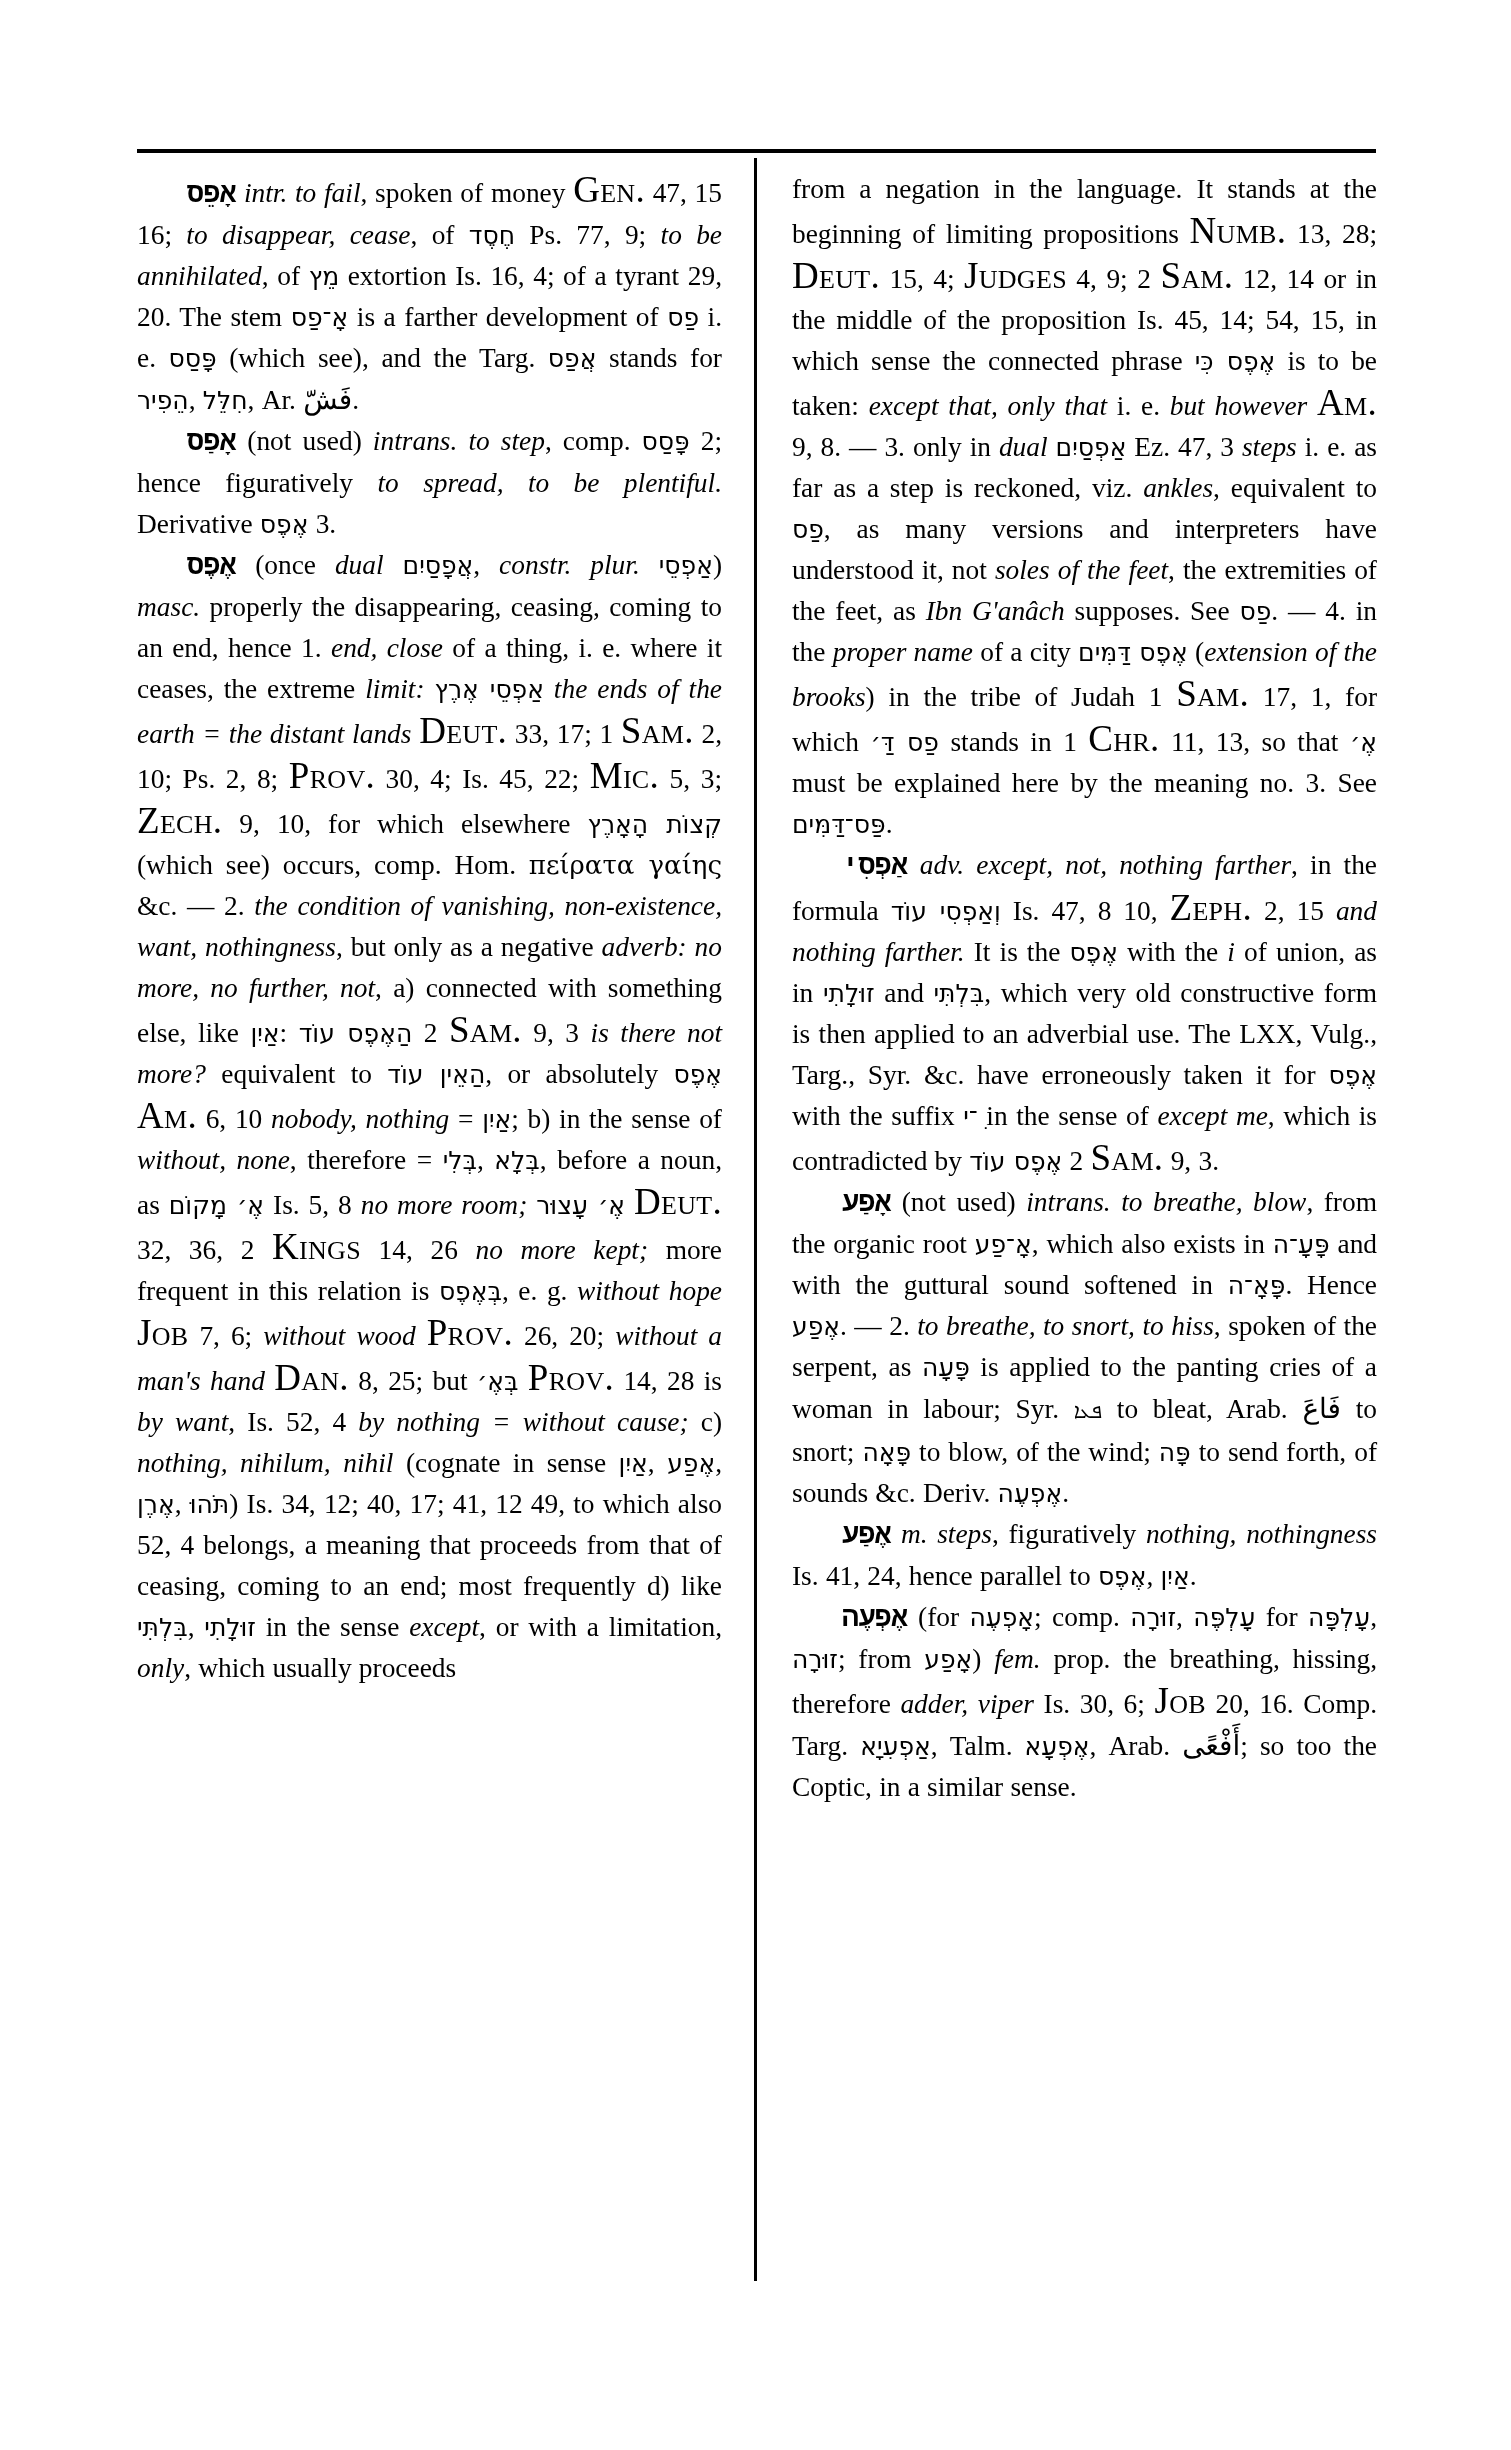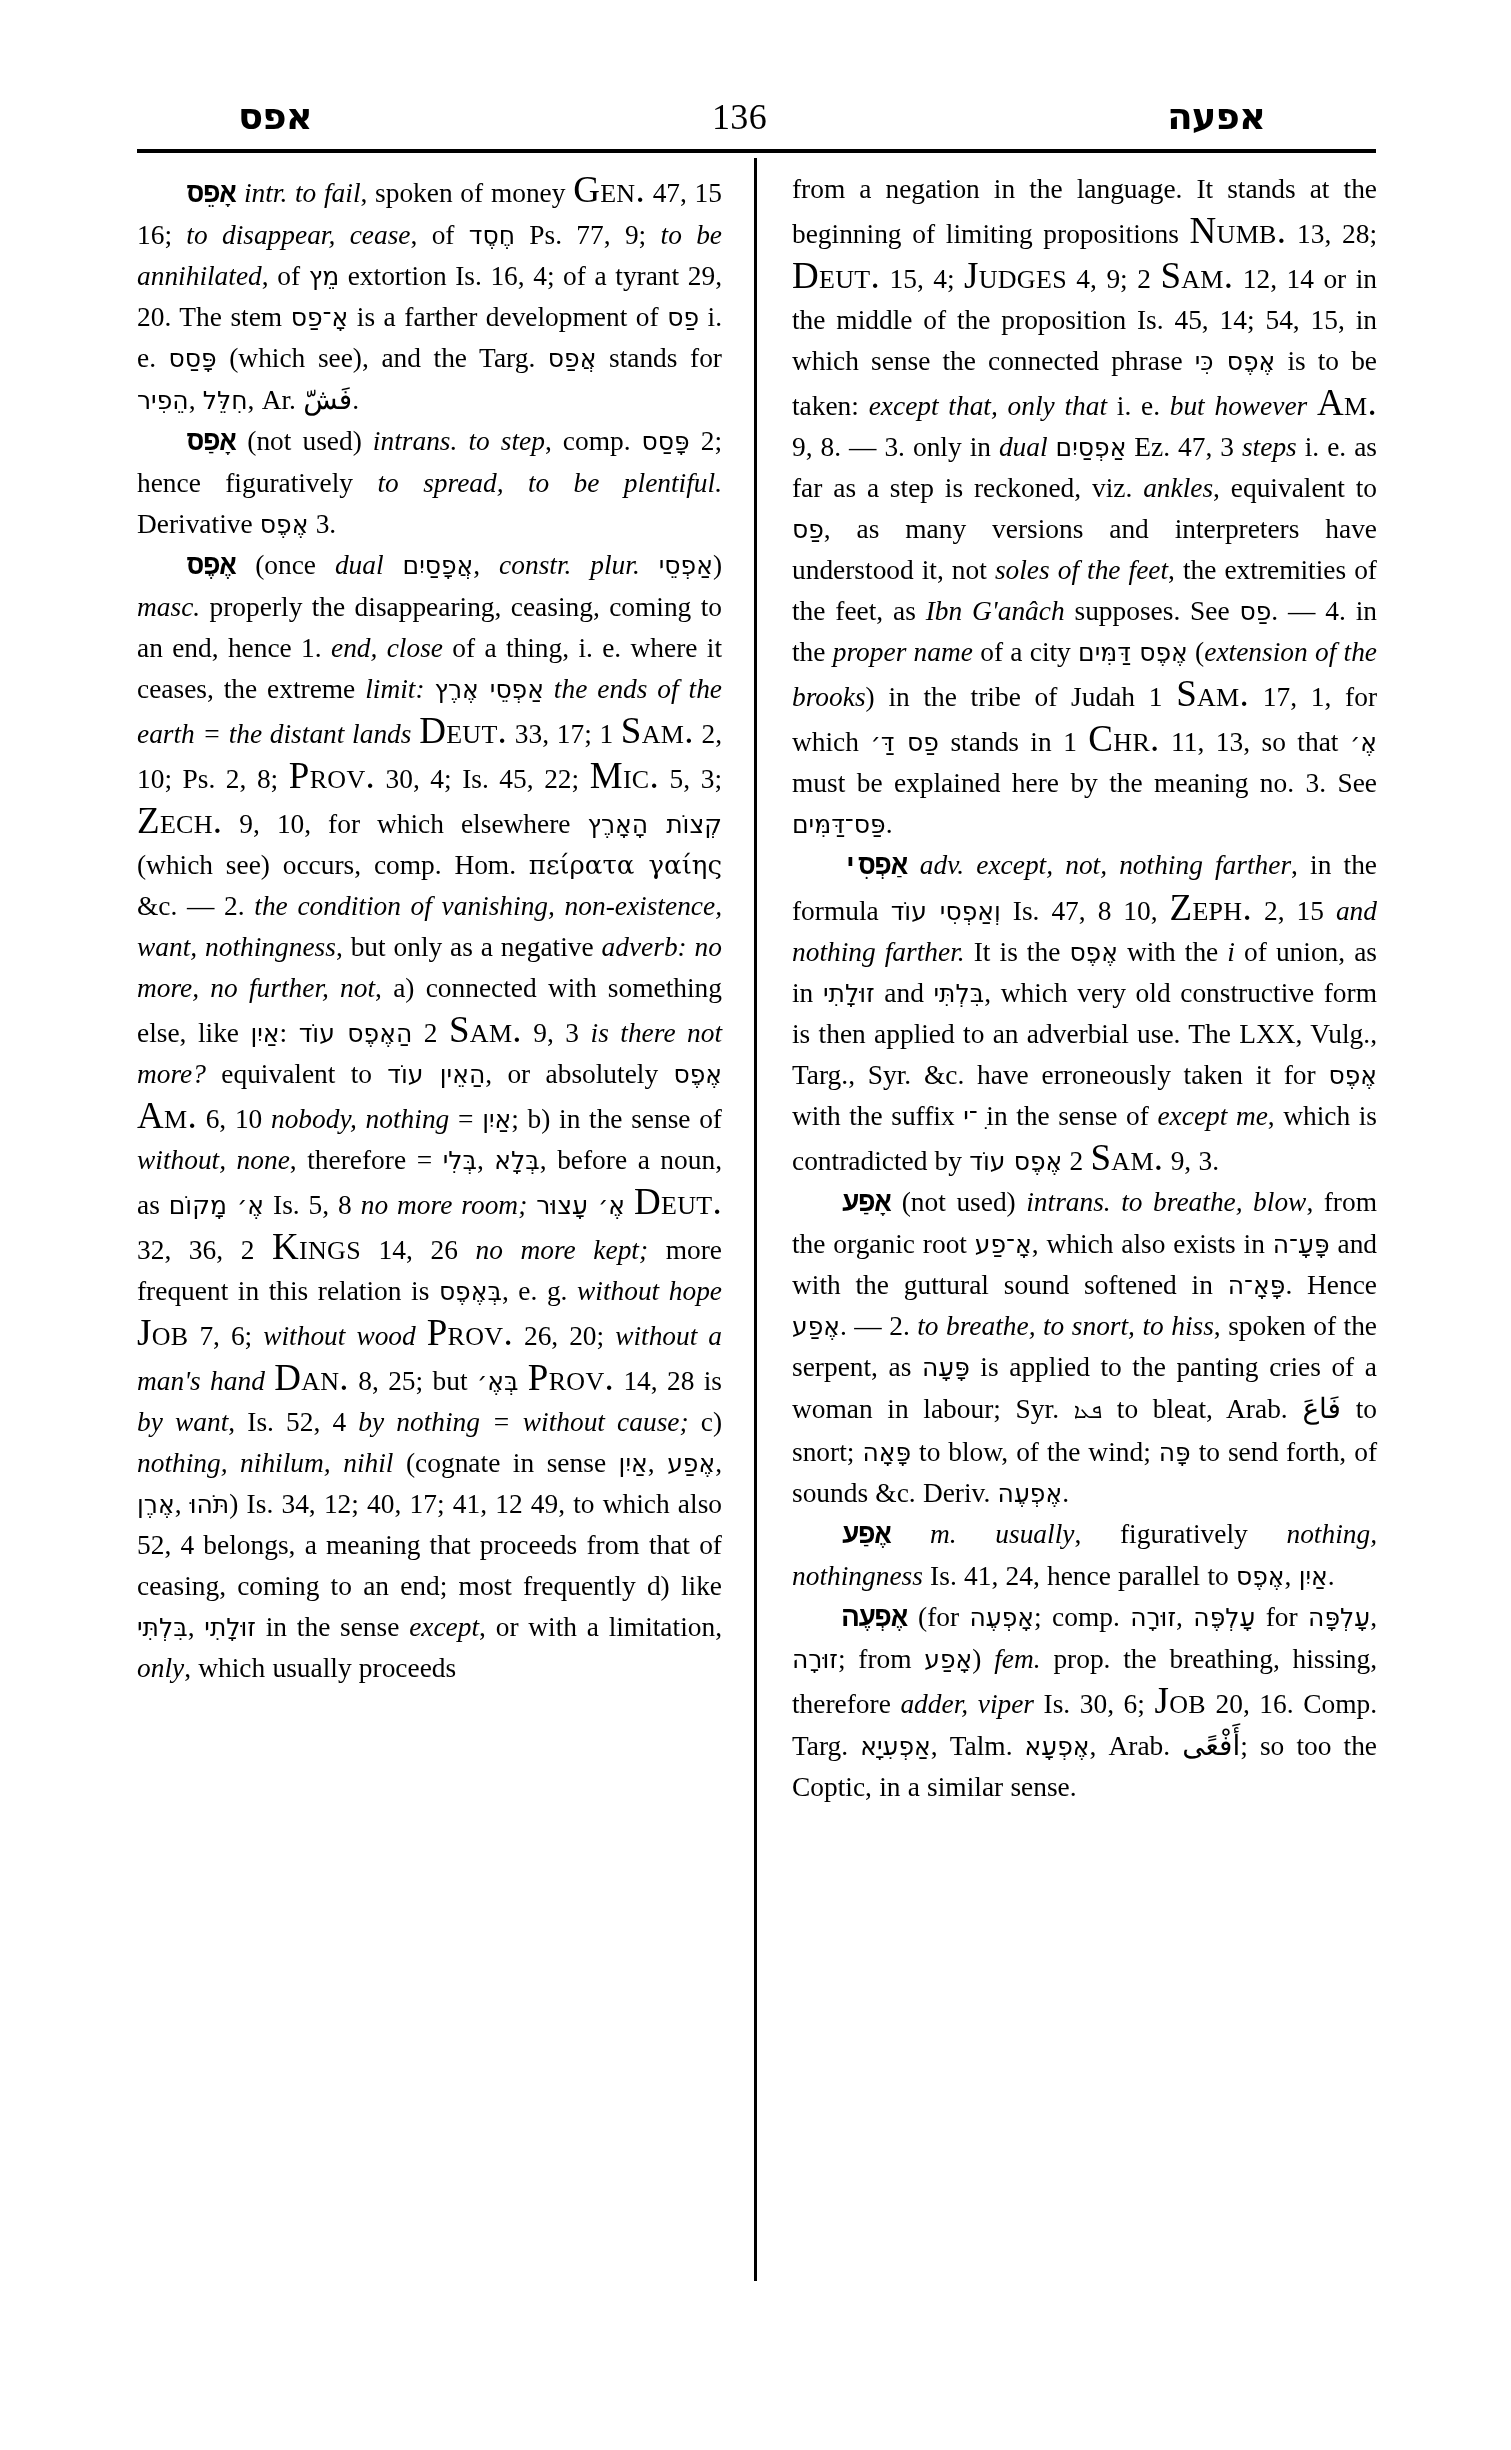--- a/index.html
+++ b/index.html
@@ -131,38 +131,33 @@
     direction: rtl;
     unicode-bidi: isolate;
     font-size: 21px;
   }
 </style>
 </head>
 <body>
 
 <div class="page">
 
-  <div class="running-head">
-    <span class="rh-heb rh-left">אפס</span>
-    <span class="rh-pageno">136</span>
-    <span class="rh-heb rh-right">אפעה</span>
-  </div>
 
   <div class="head-rule"></div>
   <div class="col-rule"></div>
 
   <div class="cols">
     <div class="col col-left" id="col-left">
         <p class="entry indent" id="entry-aphes-verb"><span class="heb-lemma">אָפֵס</span> <span class="it">intr. to fail</span>, spoken of money <span class="sc">Gen.</span> 47, 15 16; <span class="it">to disappear, cease</span>, of <span class="heb">חֶסֶד</span> Ps. 77, 9; <span class="it">to be annihilated</span>, of <span class="heb">מֵץ</span> extortion Is. 16, 4; of a tyrant 29, 20. The stem <span class="heb">אָ־פַס</span> is a farther development of <span class="heb">פַס</span> i. e. <span class="heb">פָּסַס</span> (which see), and the Targ. <span class="heb">אֲפַס</span> stands for <span class="heb">הֵפִיר</span>, <span class="heb">חִלֵּל</span>, Ar. <span class="arb">فَشّ</span>.</p>
         <p class="entry indent" id="entry-aphas-step"><span class="heb-lemma">אָפַס</span> (not used) <span class="it">intrans. to step</span>, comp. <span class="heb">פָּסַס</span> 2; hence figuratively <span class="it">to spread, to be plentiful.</span> Derivative <span class="heb">אֶפֶס</span> 3.</p>
         <p class="entry indent" id="entry-ephes-noun"><span class="heb-lemma">אֶפֶס</span> (once <span class="it">dual</span> <span class="heb">אֲפָסַיִם</span>, <span class="it">constr. plur.</span> <span class="heb">אַפְסֵי</span>) <span class="it">masc.</span> properly the disappearing, ceasing, coming to an end, hence 1. <span class="it">end, close</span> of a thing, i. e. where it ceases, the extreme <span class="it">limit:</span> <span class="heb">אַפְסֵי אֶרֶץ</span> <span class="it">the ends of the earth = the distant lands</span> <span class="sc">Deut.</span> 33, 17; 1 <span class="sc">Sam.</span> 2, 10; Ps. 2, 8; <span class="sc">Prov.</span> 30, 4; Is. 45, 22; <span class="sc">Mic.</span> 5, 3; <span class="sc">Zech.</span> 9, 10, for which elsewhere <span class="heb">קְצוֹת הָאָרֶץ</span> (which see) occurs, comp. Hom. <span class="grk">πείρατα γαίης</span> &amp;c. — 2. <span class="it">the condition of vanishing, non-existence, want, nothingness</span>, but only as a negative <span class="it">adverb: no more, no further, not</span>, a) connected with something else, like <span class="heb">אַיִן</span>: <span class="heb">הַאֶפֶס עוֹד</span> 2 <span class="sc">Sam.</span> 9, 3 <span class="it">is there not more?</span> equivalent to <span class="heb">הַאֵין עוֹד</span>, or absolutely <span class="heb">אֶפֶס</span> <span class="sc">Am.</span> 6, 10 <span class="it">nobody, nothing</span> = <span class="heb">אַיִן</span>; b) in the sense of <span class="it">without, none</span>, therefore = <span class="heb">בְּלִי</span>, <span class="heb">בְּלָא</span>, before a noun, as <span class="heb">אֶ׳ מָקוֹם</span> Is. 5, 8 <span class="it">no more room;</span> <span class="heb">אֶ׳ עָצוּר</span> <span class="sc">Deut.</span> 32, 36, 2 <span class="sc">Kings</span> 14, 26 <span class="it">no more kept;</span> more frequent in this relation is <span class="heb">בְּאֶפֶס</span>, e. g. <span class="it">without hope</span> <span class="sc">Job</span> 7, 6; <span class="it">without wood</span> <span class="sc">Prov.</span> 26, 20; <span class="it">without a man's hand</span> <span class="sc">Dan.</span> 8, 25; but <span class="heb">בְּאֶ׳</span> <span class="sc">Prov.</span> 14, 28 is <span class="it">by want</span>, Is. 52, 4 <span class="it">by nothing = without cause;</span> c) <span class="it">nothing, nihilum, nihil</span> (cognate in sense <span class="heb">אַיִן</span>, <span class="heb">אֶפַע</span>, <span class="heb">אֶרֶן</span>, <span class="heb">תֹּהוּ</span>) Is. 34, 12; 40, 17; 41, 12 49, to which also 52, 4 belongs, a meaning that proceeds from that of ceasing, coming to an end; most frequently d) like <span class="heb">בִּלְתִּי</span>, <span class="heb">זוּלָתִי</span> in the sense <span class="it">except</span>, or with a limitation, <span class="it">only</span>, which usually proceeds</p>
       </div>
     <div class="col col-right" id="col-right">
         <p class="entry" id="cont-ephes-right">from a negation in the language. It stands at the beginning of limiting propositions <span class="sc">Numb.</span> 13, 28; <span class="sc">Deut.</span> 15, 4; <span class="sc">Judges</span> 4, 9; 2 <span class="sc">Sam.</span> 12, 14 or in the middle of the proposition Is. 45, 14; 54, 15, in which sense the connected phrase <span class="heb">אֶפֶס כִּי</span> is to be taken: <span class="it">except that, only that</span> i. e. <span class="it">but however</span> <span class="sc">Am.</span> 9, 8. — 3. only in <span class="it">dual</span> <span class="heb">אַפְסַיִם</span> Ez. 47, 3 <span class="it">steps</span> i. e. as far as a step is reckoned, viz. <span class="it">ankles</span>, equivalent to <span class="heb">פַס</span>, as many versions and interpreters have understood it, not <span class="it">soles of the feet</span>, the extremities of the feet, as <span class="it">Ibn G'anâch</span> supposes. See <span class="heb">פַס</span>. — 4. in the <span class="it">proper name</span> of a city <span class="heb">אֶפֶס דַּמִּים</span> (<span class="it">extension of the brooks</span>) in the tribe of Judah 1 <span class="sc">Sam.</span> 17, 1, for which <span class="heb">פַס דַּ׳</span> stands in 1 <span class="sc">Chr.</span> 11, 13, so that <span class="heb">אֶ׳</span> must be explained here by the meaning no. 3. See <span class="heb">פַּס־דַּמִּים</span>.</p>
         <p class="entry indent" id="entry-aphsi"><span class="heb-lemma">אַפְסִי</span> <span class="it">adv. except, not, nothing farther</span>, in the formula <span class="heb">וְאַפְסִי עוֹד</span> Is. 47, 8 10, <span class="sc">Zeph.</span> 2, 15 <span class="it">and nothing farther.</span> It is the <span class="heb">אֶפֶס</span> with the <span class="it">i</span> of union, as in <span class="heb">זוּלָתִי</span> and <span class="heb">בִּלְתִּי</span>, which very old constructive form is then applied to an adverbial use. The LXX, Vulg., Targ., Syr. &amp;c. have erroneously taken it for <span class="heb">אֶפֶס</span> with the suffix <span class="heb">ִ־י</span> in the sense of <span class="it">except me</span>, which is contradicted by <span class="heb">אֶפֶס עוֹד</span> 2 <span class="sc">Sam.</span> 9, 3.</p>
         <p class="entry indent" id="entry-apha-verb"><span class="heb-lemma">אָפַע</span> (not used) <span class="it">intrans. to breathe, blow</span>, from the organic root <span class="heb">אָ־פַע</span>, which also exists in <span class="heb">פָּעָ־ה</span> and with the guttural sound softened in <span class="heb">פָּאָ־ה</span>. Hence <span class="heb">אֶפַע</span>. — 2. <span class="it">to breathe, to snort, to hiss</span>, spoken of the serpent, as <span class="heb">פָּעָה</span> is applied to the panting cries of a woman in labour; Syr. <span class="syr">ܦܥܐ</span> to bleat, Arab. <span class="arb">فَاعَ</span> to snort; <span class="heb">פָּאָה</span> to blow, of the wind; <span class="heb">פָּה</span> to send forth, of sounds &amp;c. Deriv. <span class="heb">אֶפְעֶה</span>.</p>
-        <p class="entry indent" id="entry-epha-noun"><span class="heb-lemma">אֶפַע</span> <span class="it">m. usually</span>, figuratively <span class="it">nothing, nothingness</span> Is. 41, 24, hence parallel to <span class="heb">אֶפֶס</span>, <span class="heb">אַיִן</span>.</p>
+        <p class="entry indent" id="entry-epha-noun"><span class="heb-lemma">אֶפַע</span> <span class="it">m. steps</span>, figuratively <span class="it">nothing, nothingness</span> Is. 41, 24, hence parallel to <span class="heb">אֶפֶס</span>, <span class="heb">אַיִן</span>.</p>
         <p class="entry indent" id="entry-ephe"><span class="heb-lemma">אֶפְעֶה</span> (for <span class="heb">אָפְעֶה</span>; comp. <span class="heb">זוּרָה</span>, <span class="heb">עָלְפֶּה</span> for <span class="heb">עָלְפָּה</span>, <span class="heb">זוּרָה</span>; from <span class="heb">אָפַע</span>) <span class="it">fem.</span> prop. the breathing, hissing, therefore <span class="it">adder, viper</span> Is. 30, 6; <span class="sc">Job</span> 20, 16. Comp. Targ. <span class="heb">אַפְעִיָא</span>, Talm. <span class="heb">אֶפְעָא</span>, Arab. <span class="arb">أَفْعًى</span>; so too the Coptic, in a similar sense.</p>
       </div>
   </div>
 
 </div>
 
 
 </body></html>

